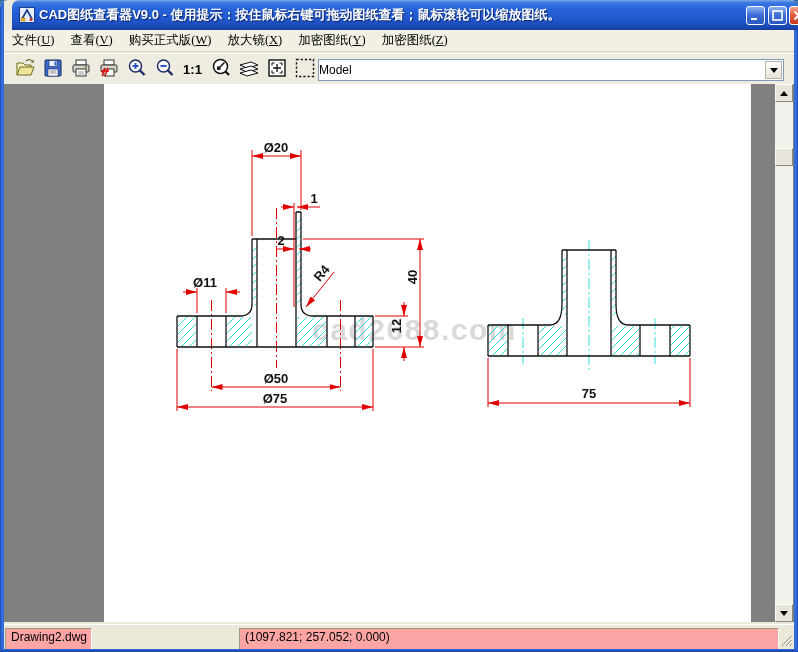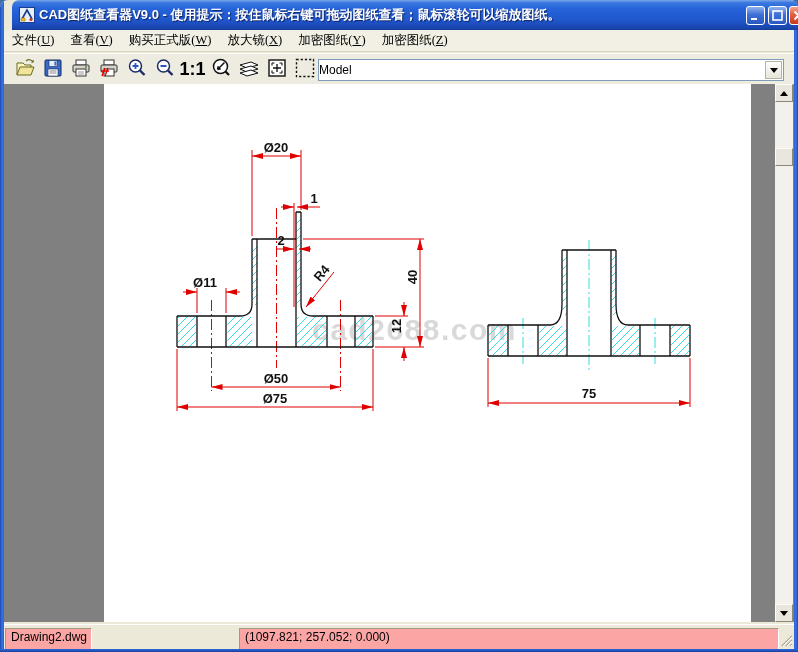--- a/index.html
+++ b/index.html
@@ -38,21 +38,21 @@
   .menu-item{padding:2px 8px;cursor:default;white-space:nowrap;}
   .menu-item .u{text-decoration:underline;}
   
   .toolbar{
     position:absolute;left:4px;top:53px;width:790px;height:31px;background:#eeece0;
     border-top:1px solid #fff;display:flex;align-items:center;z-index:40;
   }
   .tbtn{width:27px;height:27px;margin:0 0 0 1px;border:1px solid transparent;background:transparent;
     display:flex;align-items:center;justify-content:center;padding:0;}
   .tbtn:first-child{margin-left:7px;}
-  .scale-label{font-size:18px;font-weight:bold;color:#000;}
+  .scale-label{font-size:13px;font-weight:bold;color:#000;}
   .combo{
     position:absolute;left:314px;top:5px;width:466px;height:22px;background:#fff;
     border:1px solid #7f9db9;display:flex;align-items:center;
   }
   .combo-value{flex:1;font-size:12px;padding-left:0;color:#000;}
   .combo-btn{width:17px;height:18px;margin-right:1px;background:linear-gradient(180deg,#fdfdfb,#e8e5d9);
     border:1px solid #b5b2a8;display:flex;align-items:center;justify-content:center;padding:0;}
   .tri-down{width:0;height:0;border-left:4px solid transparent;border-right:4px solid transparent;border-top:5px solid #000;}
   .tri-up{width:0;height:0;border-left:4px solid transparent;border-right:4px solid transparent;border-bottom:5px solid #000;}
   

